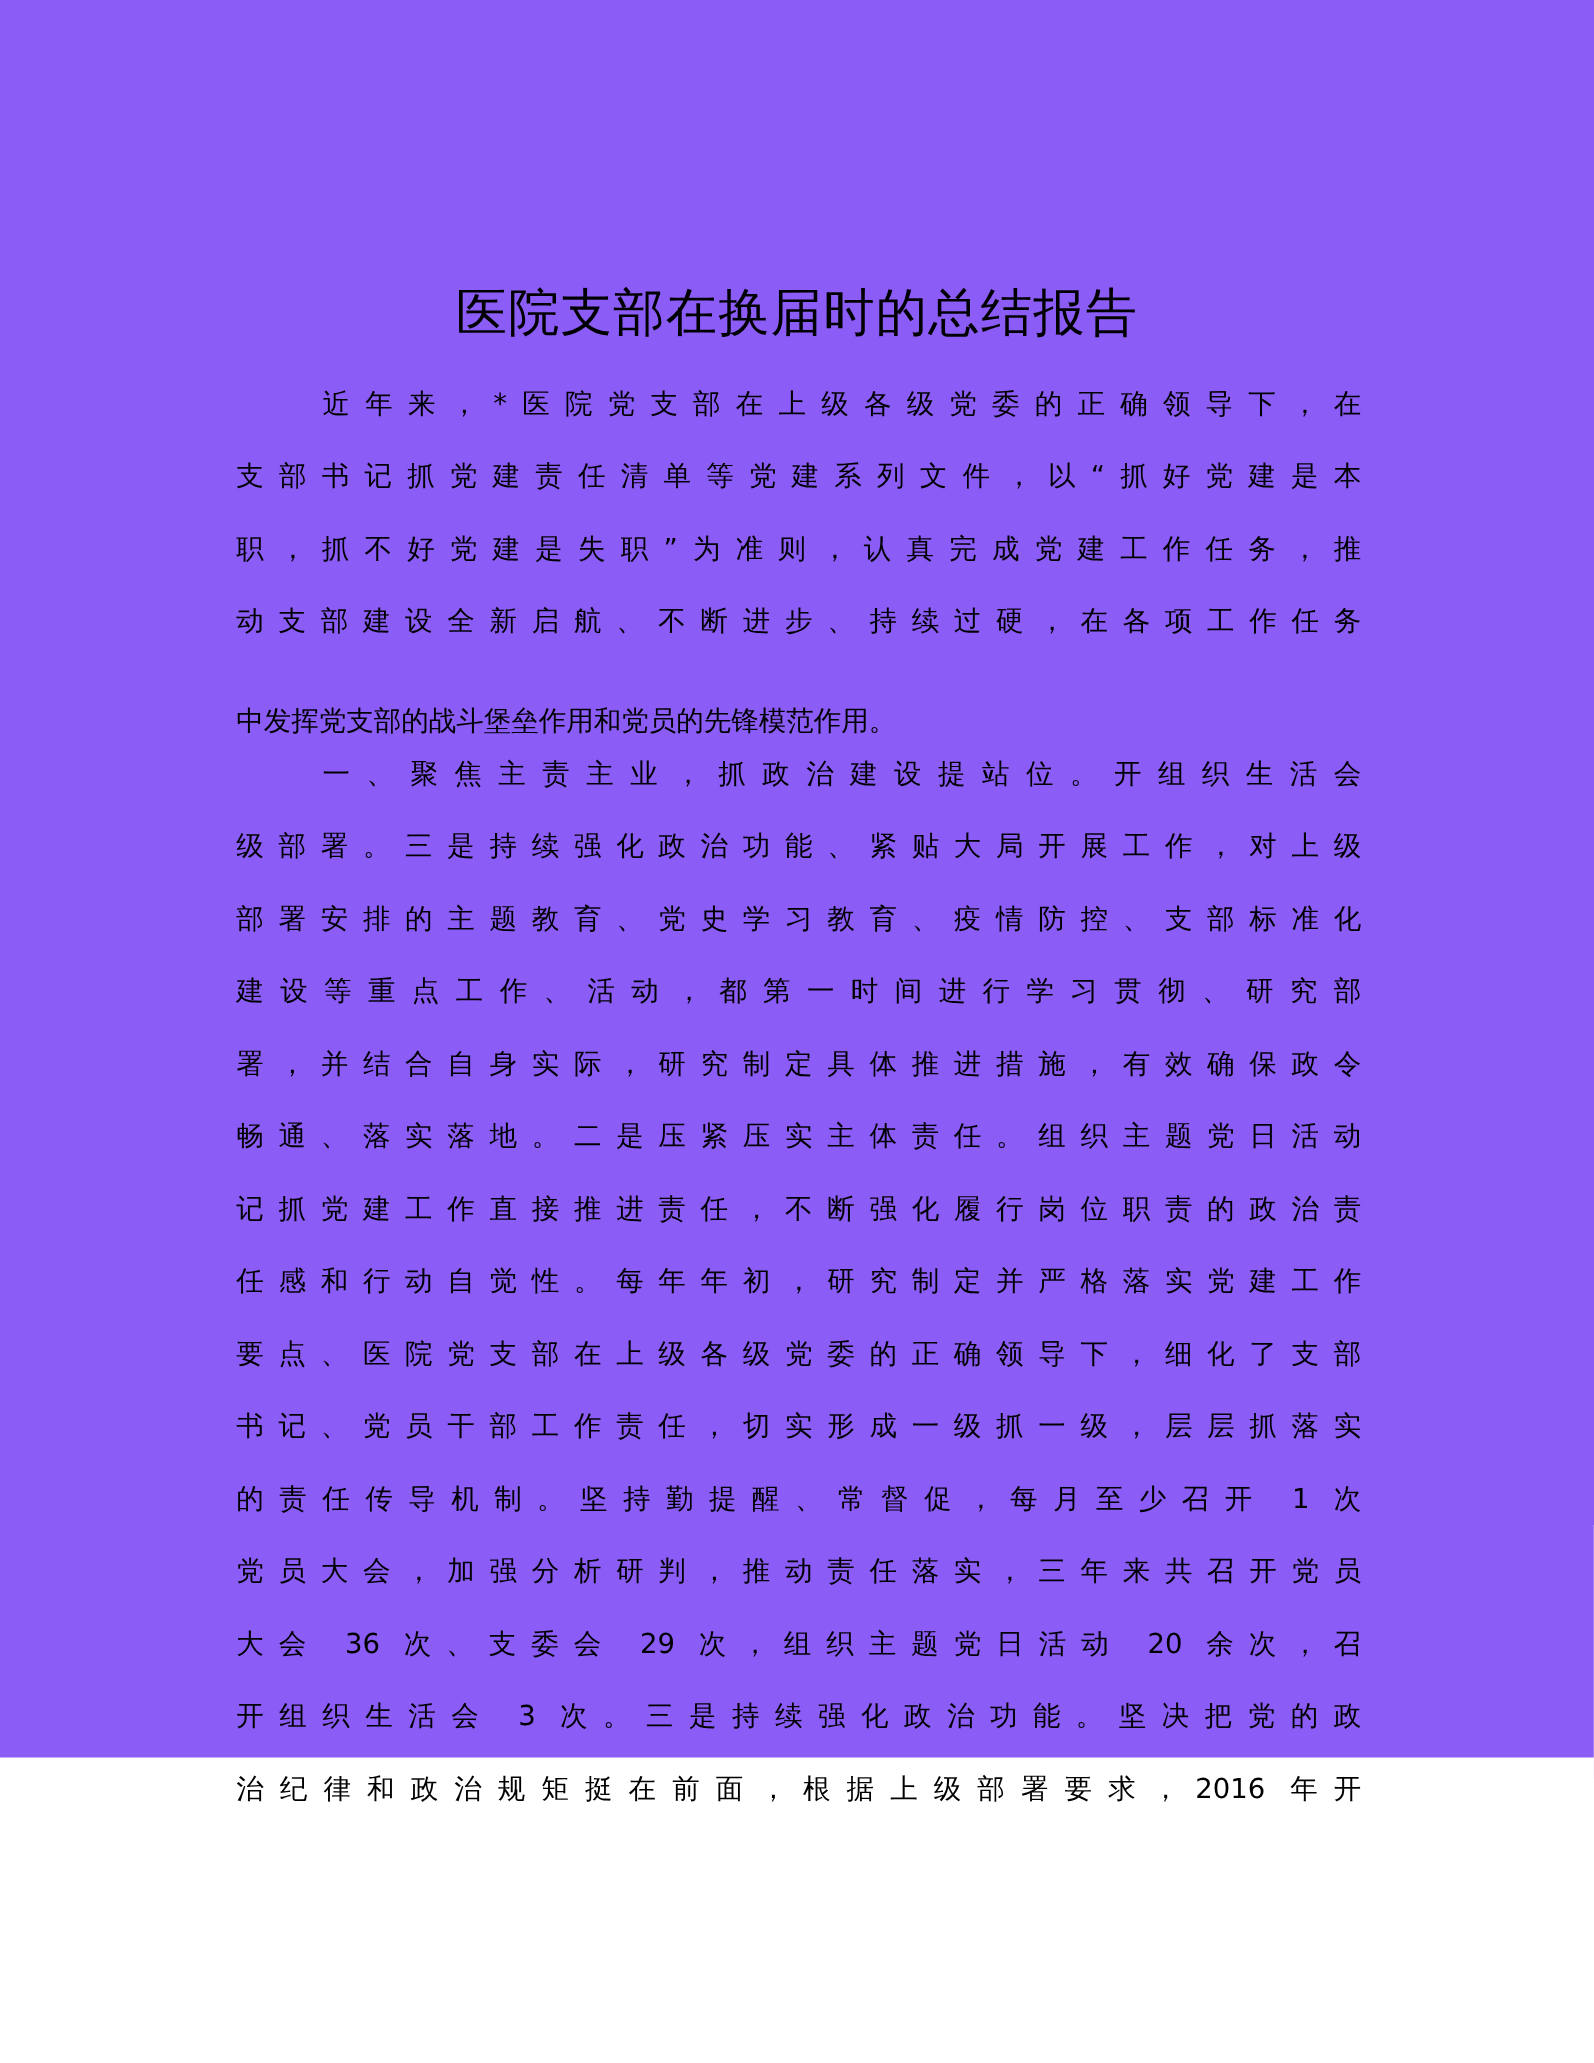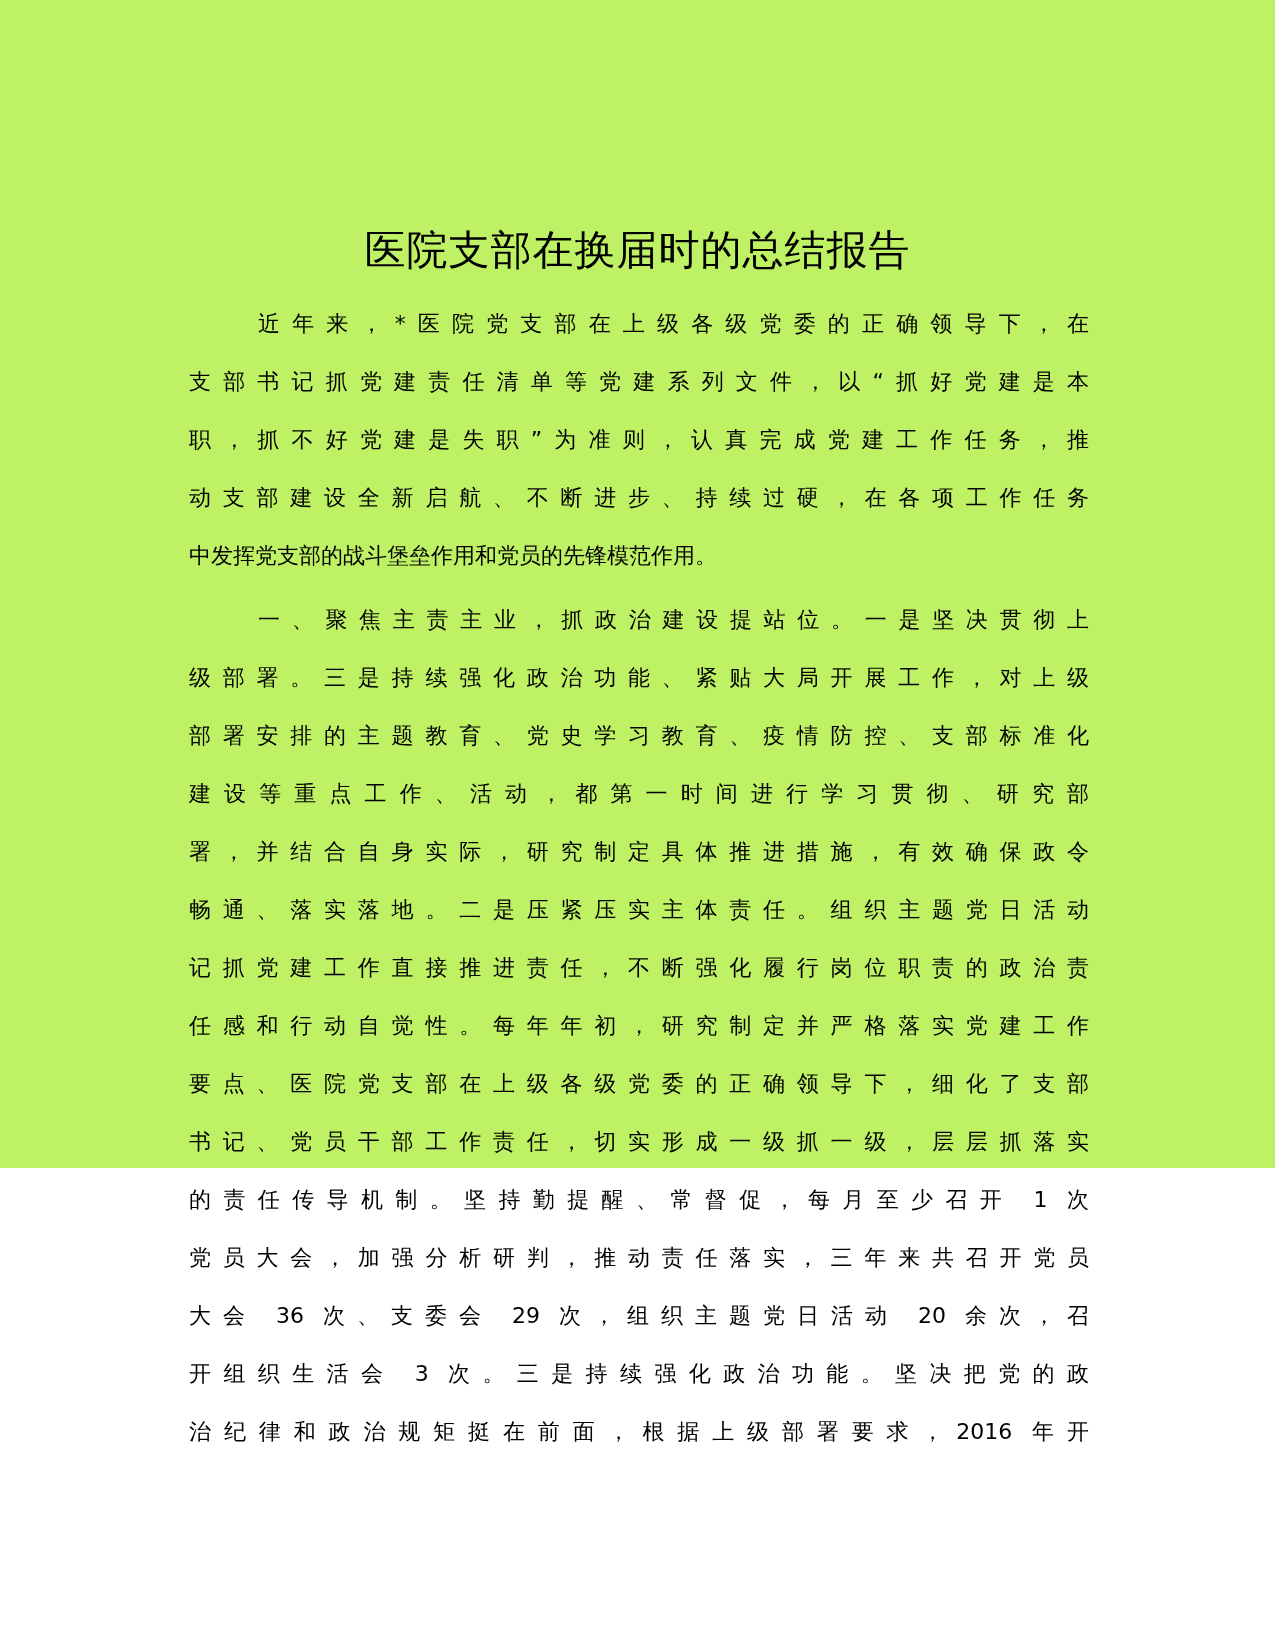--- a/index.html
+++ b/index.html
@@ -13,22 +13,22 @@
       position: relative;
       overflow: hidden;
       font-family: "DejaVu Sans", "Liberation Sans", sans-serif;
       color: #000000;
     }
     .page {
       position: absolute;
       left: 0;
       top: 0;
       width: 1275px;
-      height: 1168px;
-      background: #bef264;
+      height: 1406px;
+      background: #8b5cf6;
     }
     .doc-title {
       position: absolute;
       left: 0;
       width: 1275px;
       top: 222px;
       text-align: center;
       font-size: 41px;
       line-height: 56px;
       letter-spacing: 1px;
@@ -48,41 +48,42 @@
       height: 44px;
       font-size: 22px;
       line-height: 44px;
       white-space: nowrap;
       text-align: justify;
       text-align-last: justify;
       letter-spacing: 0px;
     }
     .line.last {
       text-align-last: left;
+      margin-top: 22px;
     }
     .line.indent {
       left: 69px;
       width: 831px;
     }
   </style>
 </head>
 <body>
 
 <div class="page">
   <h1 class="doc-title">医院支部在换届时的总结报告</h1>
 
   <div class="body-text">
 
     <div class="line indent" style="top:302px">近年来，*医院党支部在上级各级党委的正确领导下，在</div>
     <div class="line" style="top:360px">支部书记抓党建责任清单等党建系列文件，以“抓好党建是本</div>
     <div class="line" style="top:418px">职，抓不好党建是失职”为准则，认真完成党建工作任务，推</div>
     <div class="line" style="top:476px">动支部建设全新启航、不断进步、持续过硬，在各项工作任务</div>
     <div class="line last" style="top:534px">中发挥党支部的战斗堡垒作用和党员的先锋模范作用。</div>
 
-    <div class="line indent" style="top:598px">一、聚焦主责主业，抓政治建设提站位。一是坚决贯彻上</div>
+    <div class="line indent" style="top:598px">一、聚焦主责主业，抓政治建设提站位。开组织生活会</div>
     <div class="line" style="top:656px">级部署。三是持续强化政治功能、紧贴大局开展工作，对上级</div>
     <div class="line" style="top:714px">部署安排的主题教育、党史学习教育、疫情防控、支部标准化</div>
     <div class="line" style="top:772px">建设等重点工作、活动，都第一时间进行学习贯彻、研究部</div>
     <div class="line" style="top:830px">署，并结合自身实际，研究制定具体推进措施，有效确保政令</div>
     <div class="line" style="top:888px">畅通、落实落地。二是压紧压实主体责任。组织主题党日活动</div>
     <div class="line" style="top:946px">记抓党建工作直接推进责任，不断强化履行岗位职责的政治责</div>
     <div class="line" style="top:1004px">任感和行动自觉性。每年年初，研究制定并严格落实党建工作</div>
     <div class="line" style="top:1062px">要点、医院党支部在上级各级党委的正确领导下，细化了支部</div>
     <div class="line" style="top:1120px">书记、党员干部工作责任，切实形成一级抓一级，层层抓落实</div>
     <div class="line" style="top:1178px">的责任传导机制。坚持勤提醒、常督促，每月至少召开 1 次</div>

